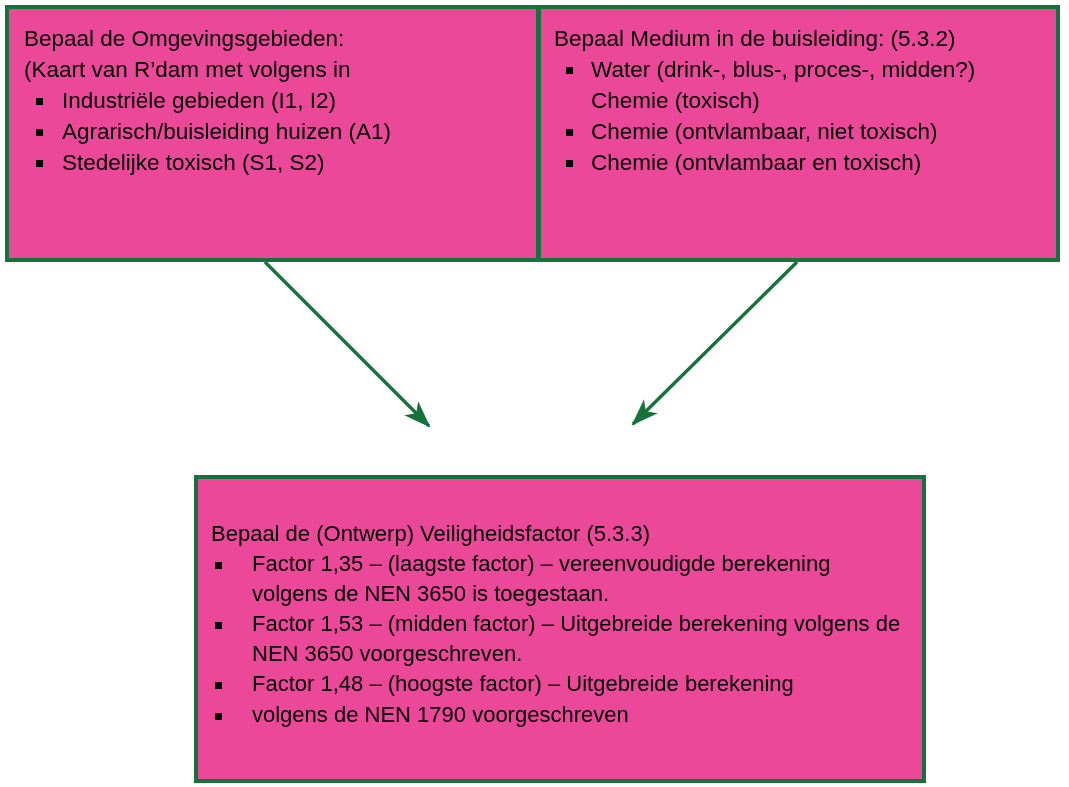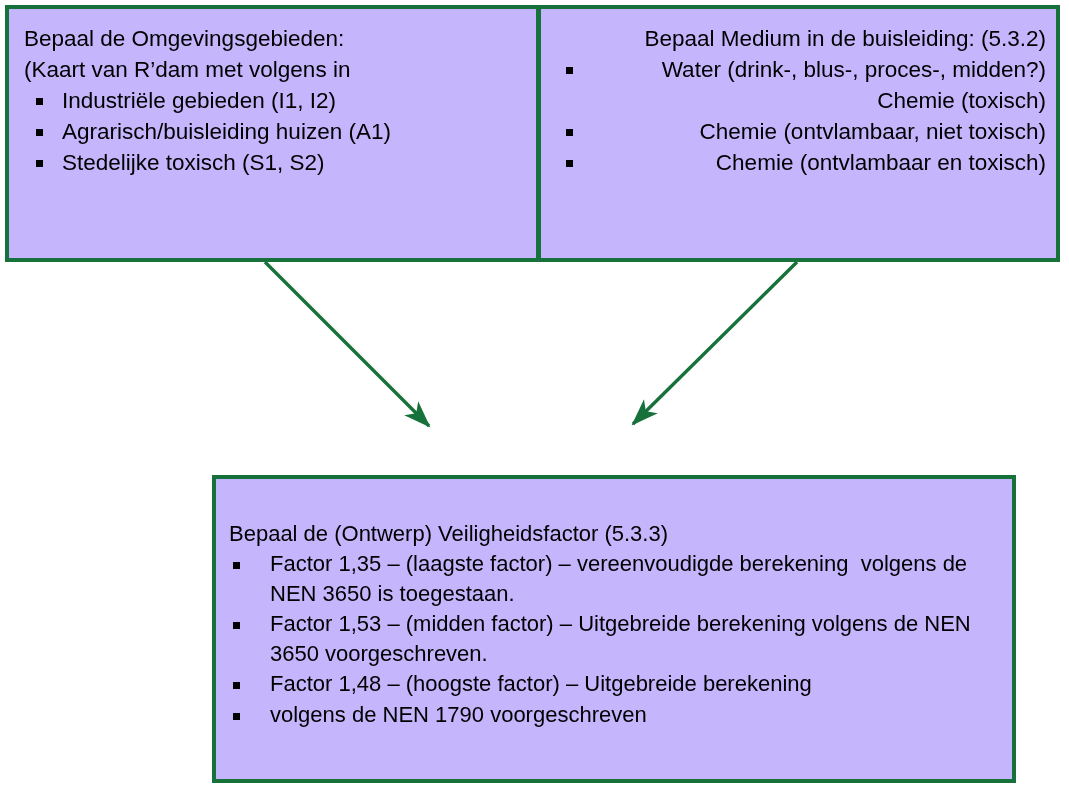--- a/index.html
+++ b/index.html
@@ -28,43 +28,42 @@
     left: 0;
     top: 0;
     width: 1069px;
     height: 787px;
     pointer-events: none;
   }
 
   .box {
     position: absolute;
     box-sizing: border-box;
-    background: #c4b5fd;
+    background: #ec4899;
     border: 4px solid #16713a;
   }
 
   #box-omgevingsgebieden {
     left: 5px;
     top: 5px;
     width: 535px;
     height: 257px;
   }
 
   #box-medium {
     left: 537px;
     top: 5px;
     width: 523px;
     height: 257px;
-    text-align: right;
   }
 
   #box-veiligheidsfactor {
-    left: 212px;
+    left: 194px;
     top: 475px;
-    width: 804px;
+    width: 732px;
     height: 308px;
     padding-left: 11px;
   }
 
   .box-body {
     position: absolute;
     left: 0;
     top: 0;
     right: 0;
   }

